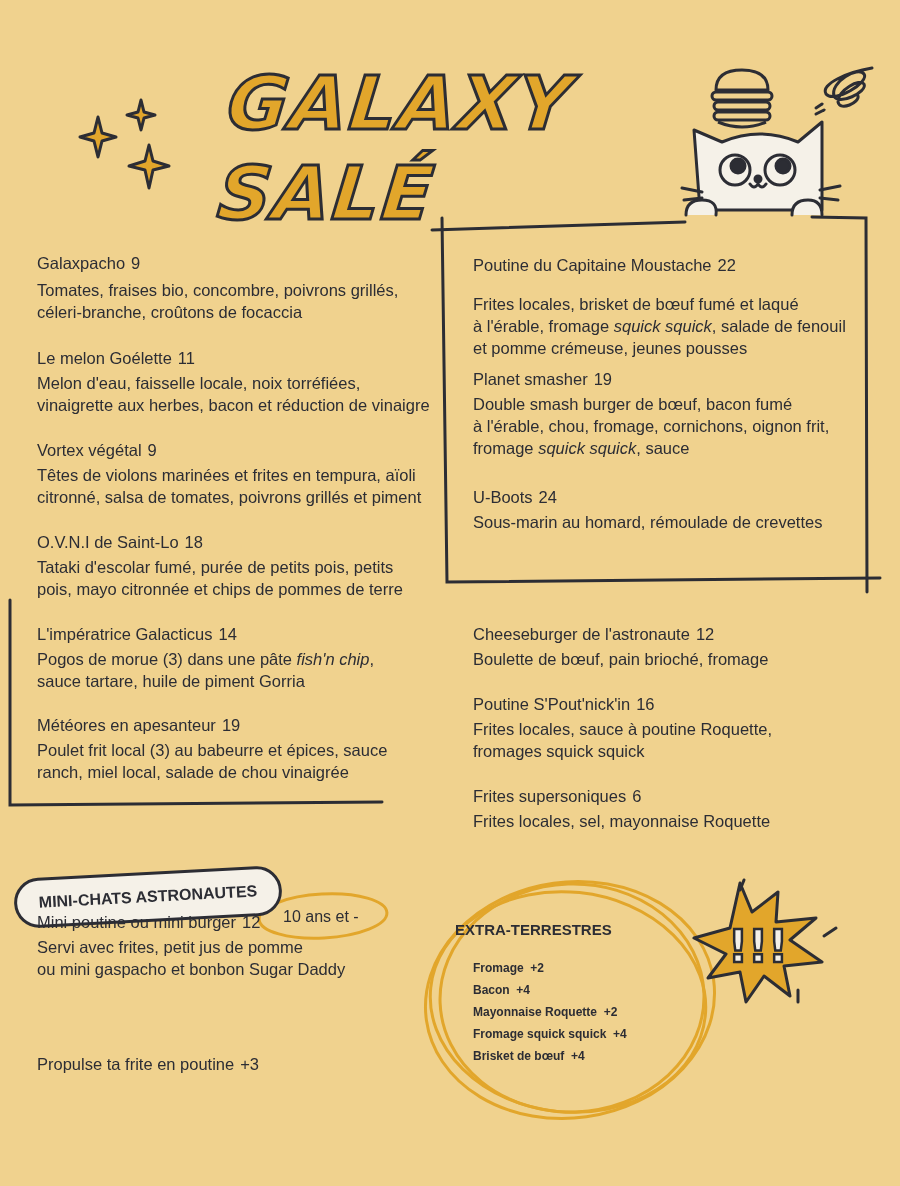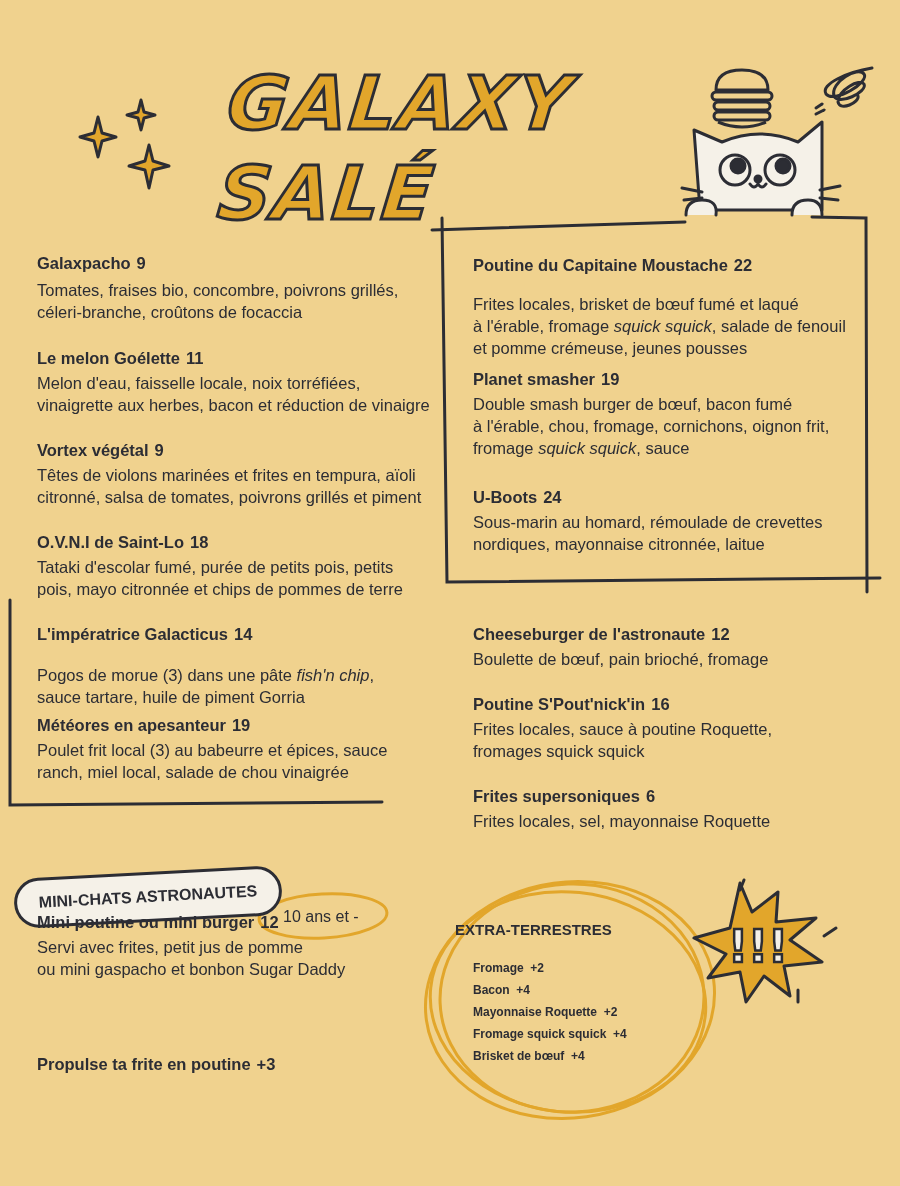--- a/index.html
+++ b/index.html
@@ -8,21 +8,21 @@
     font-family:"Liberation Sans", sans-serif; color:#2c2d34;
   }
   .abs { position:absolute; }
   .title {
     left:228px; top:58px; width:420px; height:90px;
     font-family:"DejaVu Sans", sans-serif; font-weight:bold; font-style:italic;
     font-size:74px; letter-spacing:2px; color:#e2a62b;
     -webkit-text-stroke:3px #2c2d34; transform:skewX(-6deg); line-height:90px;
   }
   .item { position:absolute; }
-  .item .name { font-weight:bold; font-size:16.5px; line-height:20px; color:#2c2d34; }
+  .item .name { font-weight:normal; font-size:16.5px; line-height:20px; color:#2c2d34; }
   .item .price { margin-left:6px; }
   .item .desc { font-size:16.5px; line-height:22px; margin-top:6px; color:#2c2d34; }
   .item .desc i { font-style:italic; }
   .pill {
     left:14px; top:872px; width:268px; height:50px; background:#f5f1e8;
     border:3px solid #2c2d34; border-radius:26px; transform:rotate(-3deg);
     box-sizing:border-box; display:flex; align-items:center; justify-content:center;
     font-weight:bold; font-size:16px;
   }
   .age { left:283px; top:908px; font-weight:normal; font-size:16px; }
@@ -104,21 +104,21 @@
 </div>
 <div class="item" style="left:37px;top:532px">
   <div class="name"><span>O.V.N.I de Saint-Lo</span><span class="price">18</span></div>
   <div class="desc" style="margin-top:4px">
       <div>Tataki d'escolar fumé, purée de petits pois, petits</div>
       <div>pois, mayo citronnée et chips de pommes de terre</div>
     </div>
 </div>
 <div class="item" style="left:37px;top:624px">
   <div class="name"><span>L'impératrice Galacticus</span><span class="price">14</span></div>
-  <div class="desc" style="margin-top:20px">
+  <div class="desc" style="margin-top:4px">
       <div><span>Pogos de morue (3) dans une pâte </span><i>fish'n chip</i><span>,</span></div>
       <div>sauce tartare, huile de piment Gorria</div>
     </div>
 </div>
 <div class="item" style="left:37px;top:715px">
   <div class="name"><span>Météores en apesanteur</span><span class="price">19</span></div>
   <div class="desc" style="margin-top:4px">
       <div>Poulet frit local (3) au babeurre et épices, sauce</div>
       <div>ranch, miel local, salade de chou vinaigrée</div>
     </div>
@@ -137,21 +137,20 @@
   <div class="desc" style="margin-top:4px">
       <div>Double smash burger de bœuf, bacon fumé</div>
       <div>à l'érable, chou, fromage, cornichons, oignon frit,</div>
       <div><span>fromage </span><i>squick squick</i><span>, sauce</span></div>
     </div>
 </div>
 <div class="item" style="left:473px;top:487px">
   <div class="name"><span>U-Boots</span><span class="price">24</span></div>
   <div class="desc" style="margin-top:4px">
       <div>Sous-marin au homard, rémoulade de crevettes</div>
-      <div>nordiques, mayonnaise citronnée, laitue</div>
     </div>
 </div>
 <div class="item" style="left:473px;top:624px">
   <div class="name"><span>Cheeseburger de l'astronaute</span><span class="price">12</span></div>
   <div class="desc" style="margin-top:4px">
       <div>Boulette de bœuf, pain brioché, fromage</div>
     </div>
 </div>
 <div class="item" style="left:473px;top:694px">
   <div class="name"><span>Poutine S'Pout'nick'in</span><span class="price">16</span></div>

